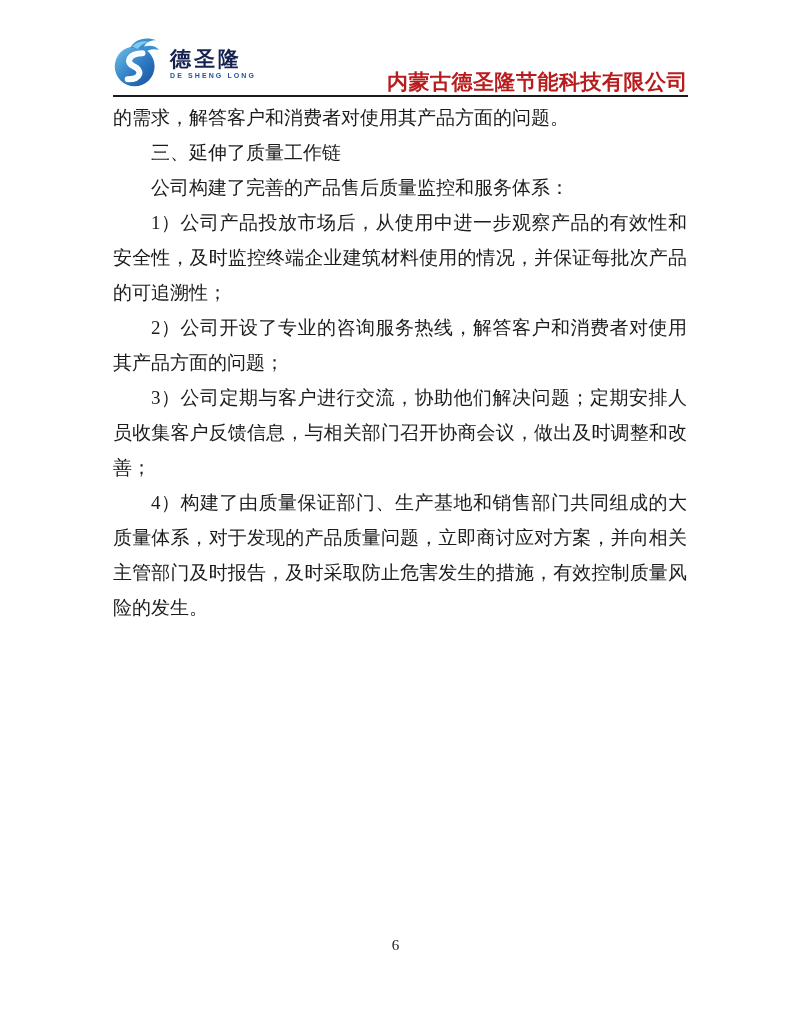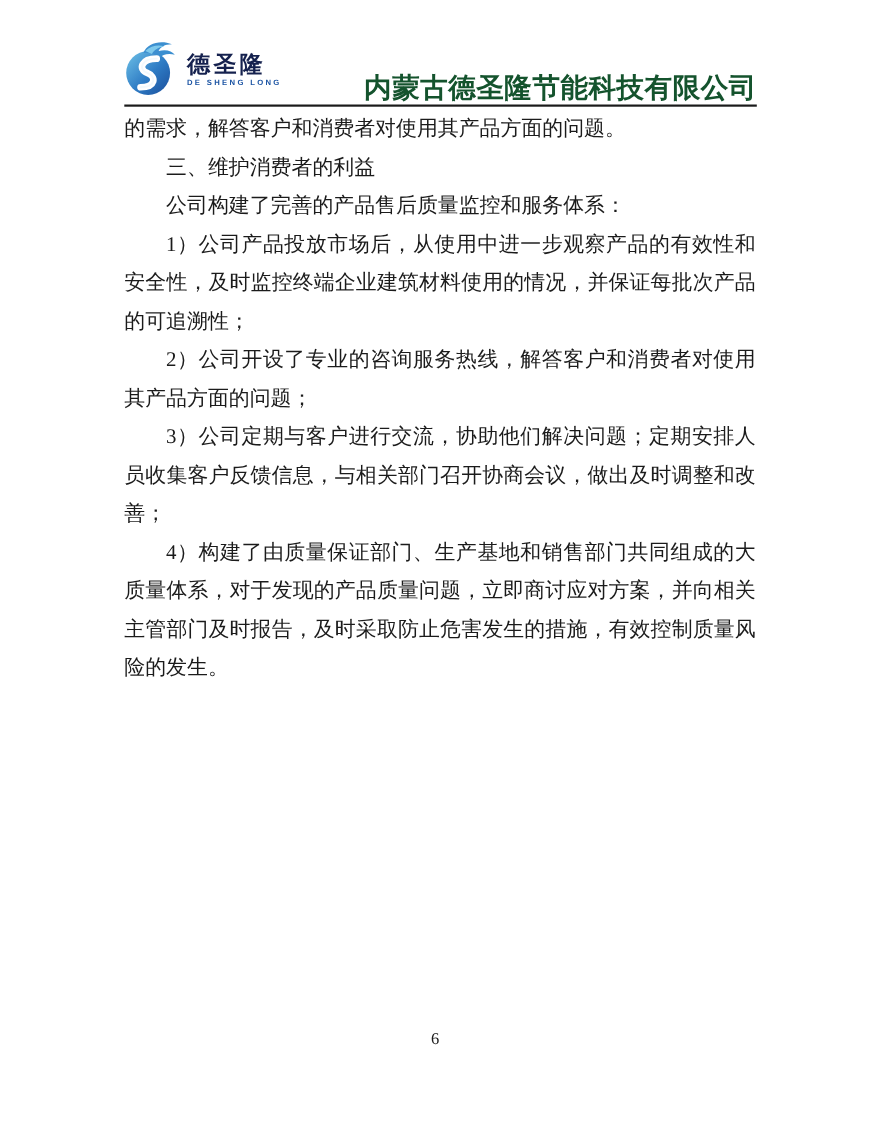--- a/index.html
+++ b/index.html
@@ -55,23 +55,23 @@
     font-weight: bold;
     color: #1d55a4;
     letter-spacing: 2.1px;
     margin-top: 3px;
     white-space: nowrap;
   }
   .company-name {
     position: absolute;
     right: 0;
     bottom: 0;
-    font-size: 25px;
+    font-size: 21px;
     font-weight: bold;
-    color: #14532d;
+    color: #b91c1c;
     letter-spacing: 0.5px;
     white-space: nowrap;
     margin-left: 10px;
   }
   .header-rule {
     position: absolute;
     left: 113px;
     top: 95px;
     width: 575px;
     height: 0;
@@ -142,21 +142,21 @@
       </div>
     </div>
 
     <div class="company-name">内蒙古德圣隆节能科技有限公司</div>
   </div>
 
   <hr class="header-rule">
 
   <main class="doc-body">
     <p class="no-indent">的需求，解答客户和消费者对使用其产品方面的问题。</p>
-    <p>三、维护消费者的利益</p>
+    <p>三、延伸了质量工作链</p>
     <p>公司构建了完善的产品售后质量监控和服务体系：</p>
     <p>1）公司产品投放市场后，从使用中进一步观察产品的有效性和安全性，及时监控终端企业建筑材料使用的情况，并保证每批次产品的可追溯性；</p>
     <p>2）公司开设了专业的咨询服务热线，解答客户和消费者对使用其产品方面的问题；</p>
     <p>3）公司定期与客户进行交流，协助他们解决问题；定期安排人员收集客户反馈信息，与相关部门召开协商会议，做出及时调整和改善；</p>
     <p>4）构建了由质量保证部门、生产基地和销售部门共同组成的大质量体系，对于发现的产品质量问题，立即商讨应对方案，并向相关主管部门及时报告，及时采取防止危害发生的措施，有效控制质量风险的发生。</p>
   </main>
 
   <div class="footer">
     <span class="page-number">6</span>
   </div>

